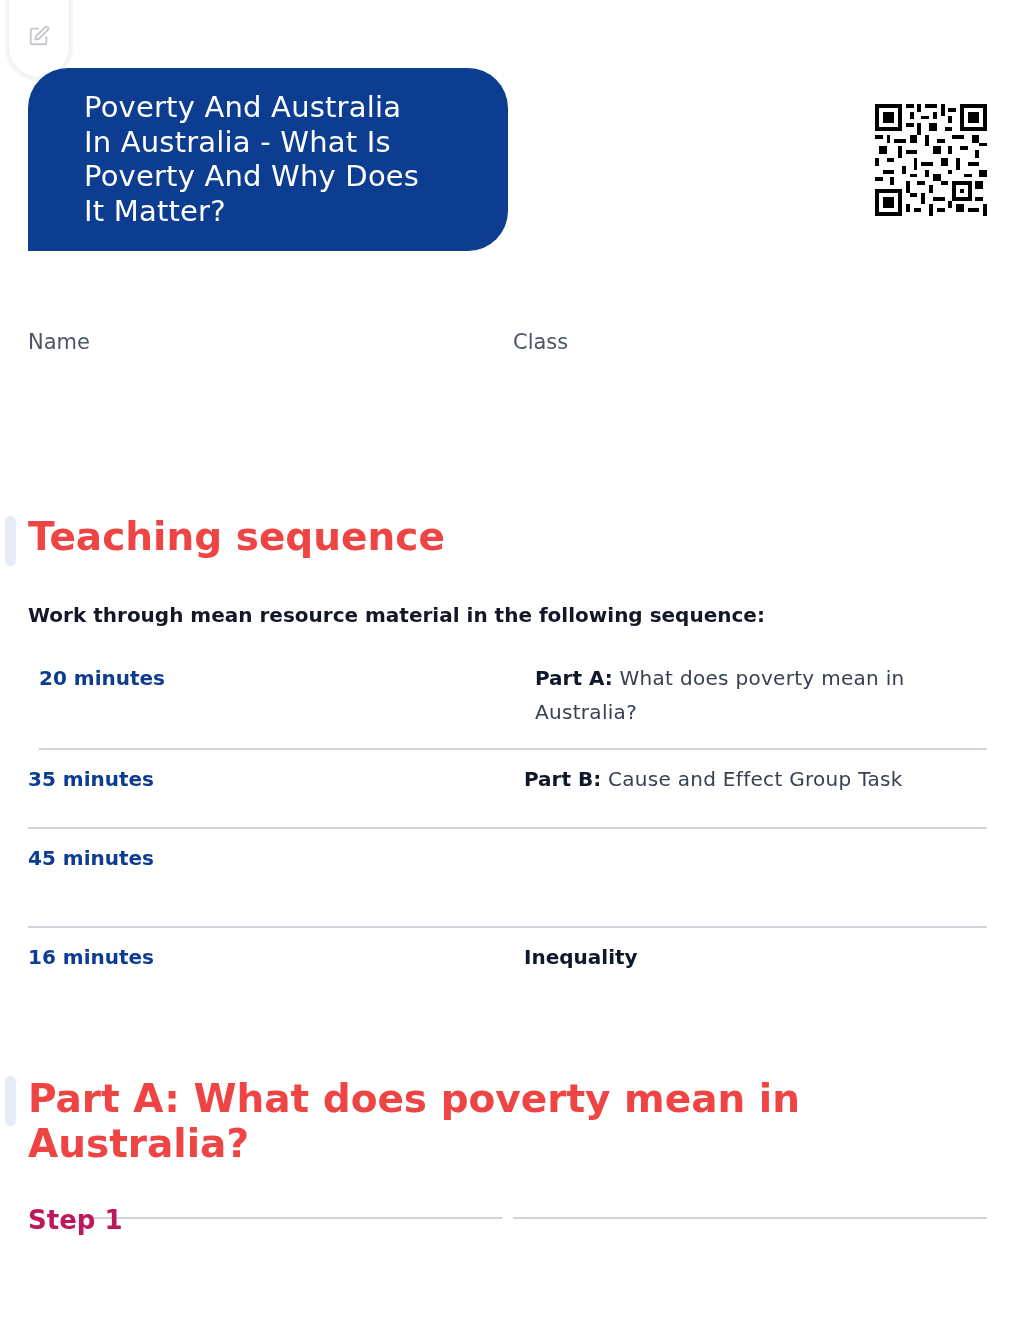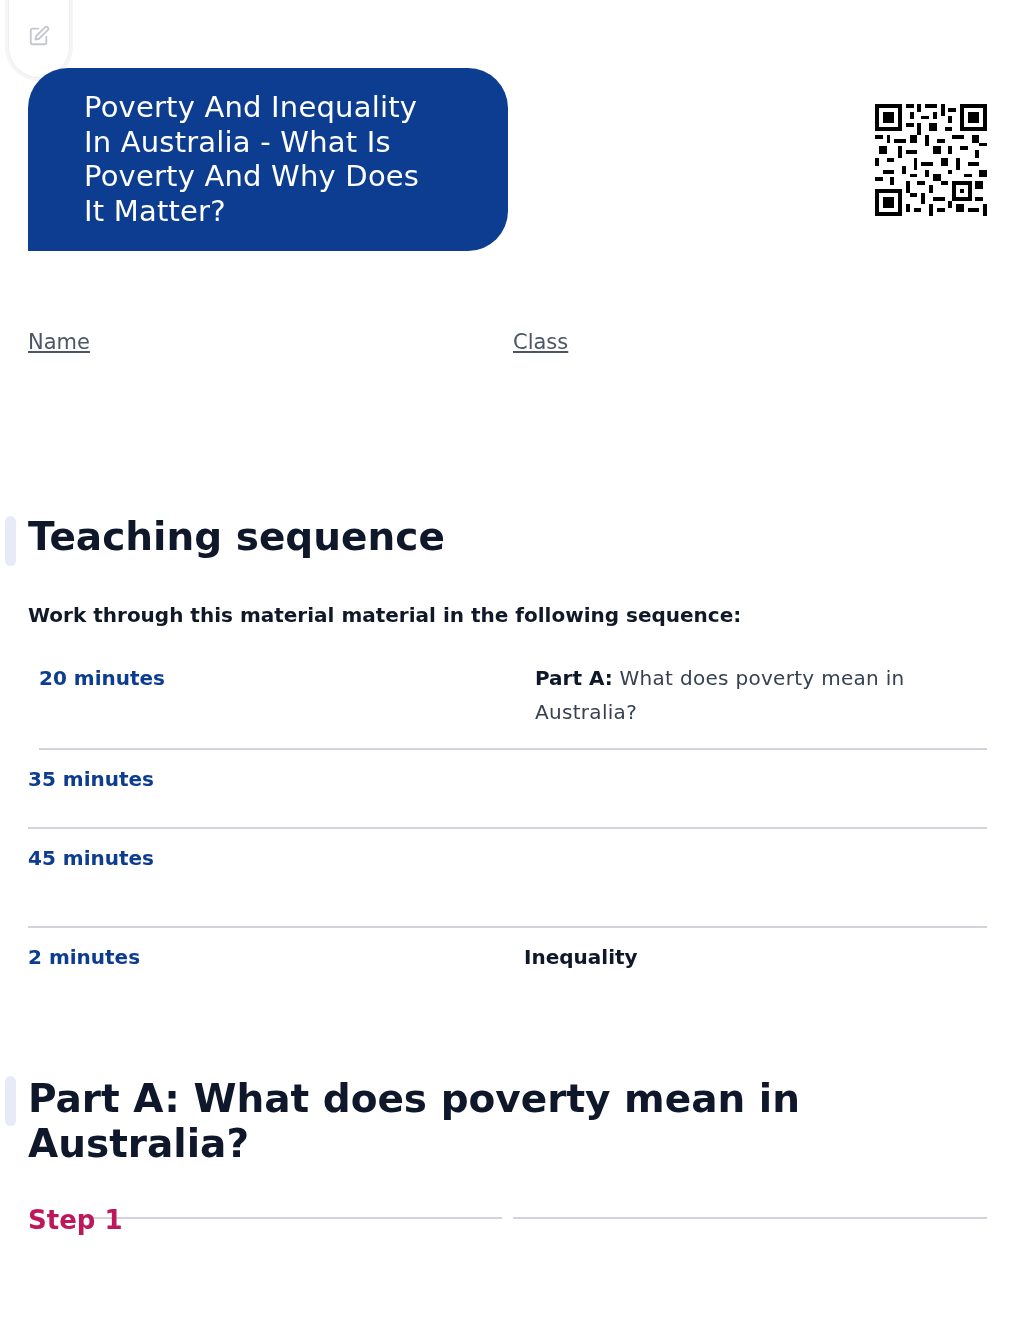--- a/index.html
+++ b/index.html
@@ -52,37 +52,36 @@
       width: 112px; height: 112px;
     }
     .qr svg { width: 112px; height: 112px; display: block; }
 
     
     .field-label {
       position: absolute;
       top: 330px;
       font-size: 21px;
       color: #4b5563;
-      text-decoration: underline;
     }
     .field-name { left: 28px; }
     .field-class { left: 513px; }
 
     
     .accent-bar {
       position: absolute;
       left: 5px;
       width: 11px;
       background: #e6ebf7;
       border-radius: 6px;
     }
     .section-heading {
       position: absolute;
       left: 28px;
-      color: #0f172a;
+      color: #ef4444;
       font-weight: bold;
       font-size: 39px;
       line-height: 45px;
     }
     .h-teaching { top: 514px; }
     .bar-teaching { top: 516px; height: 50px; }
     .h-parta { top: 1076px; width: 860px; }
     .bar-parta { top: 1076px; height: 50px; }
 
     .instruction {
@@ -150,21 +149,21 @@
 
   <div class="edit-tab">
     <svg viewBox="0 0 24 24" fill="none" stroke="#c4c7ce" stroke-width="2" stroke-linecap="round" stroke-linejoin="round">
       <path d="M11 4H5a2 2 0 0 0-2 2v13a2 2 0 0 0 2 2h13a2 2 0 0 0 2-2v-6"></path>
       <path d="M18.5 2.5a2.1 2.1 0 0 1 3 3L12 15l-4 1 1-4 9.5-9.5z"></path>
     </svg>
   </div>
 
   <div class="banner">
     <div class="banner-title">
-      <div>Poverty And Inequality</div>
+      <div>Poverty And Australia</div>
       <div>In Australia - What Is</div>
       <div>Poverty And Why Does</div>
       <div>It Matter?</div>
     </div>
   </div>
 
   <div class="qr">
     <svg viewBox="0 0 29 29" shape-rendering="crispEdges">
       <rect width="29" height="29" fill="#fff"></rect>
       <g fill="#000">
@@ -248,35 +247,36 @@
           <rect x="28" y="26" width="1" height="3"></rect>
       </g>
     </svg>
   </div>
 
   <div class="field-label field-name">Name</div>
   <div class="field-label field-class">Class</div>
 
   <div class="accent-bar bar-teaching"></div>
   <h2 class="section-heading h-teaching">Teaching sequence</h2>
-  <div class="instruction">Work through this material material in the following sequence:</div>
+  <div class="instruction">Work through mean resource material in the following sequence:</div>
 
   <div class="seq">
     <div class="seq-row row-0">
       <div class="seq-time">20 minutes</div>
       <div class="seq-desc"><span class="part-label">Part A:</span><span> What does poverty mean in Australia?</span></div>
     </div>
     <div class="seq-row row-1">
       <div class="seq-time">35 minutes</div>
+      <div class="seq-desc"><span class="part-label">Part B:</span><span> Cause and Effect Group Task</span></div>
     </div>
     <div class="seq-row row-2">
       <div class="seq-time">45 minutes</div>
     </div>
     <div class="seq-row row-3 last">
-      <div class="seq-time">2 minutes</div>
+      <div class="seq-time">16 minutes</div>
       <div class="seq-desc"><span class="part-label">Inequality</span><span></span></div>
     </div>
   </div>
 
   <div class="accent-bar bar-parta"></div>
   <h2 class="section-heading h-parta">Part A: What does poverty mean in Australia?</h2>
 
   <div class="step-line step-line-left"></div>
   <div class="step-line step-line-right"></div>
   <div class="step-label">Step 1</div>

